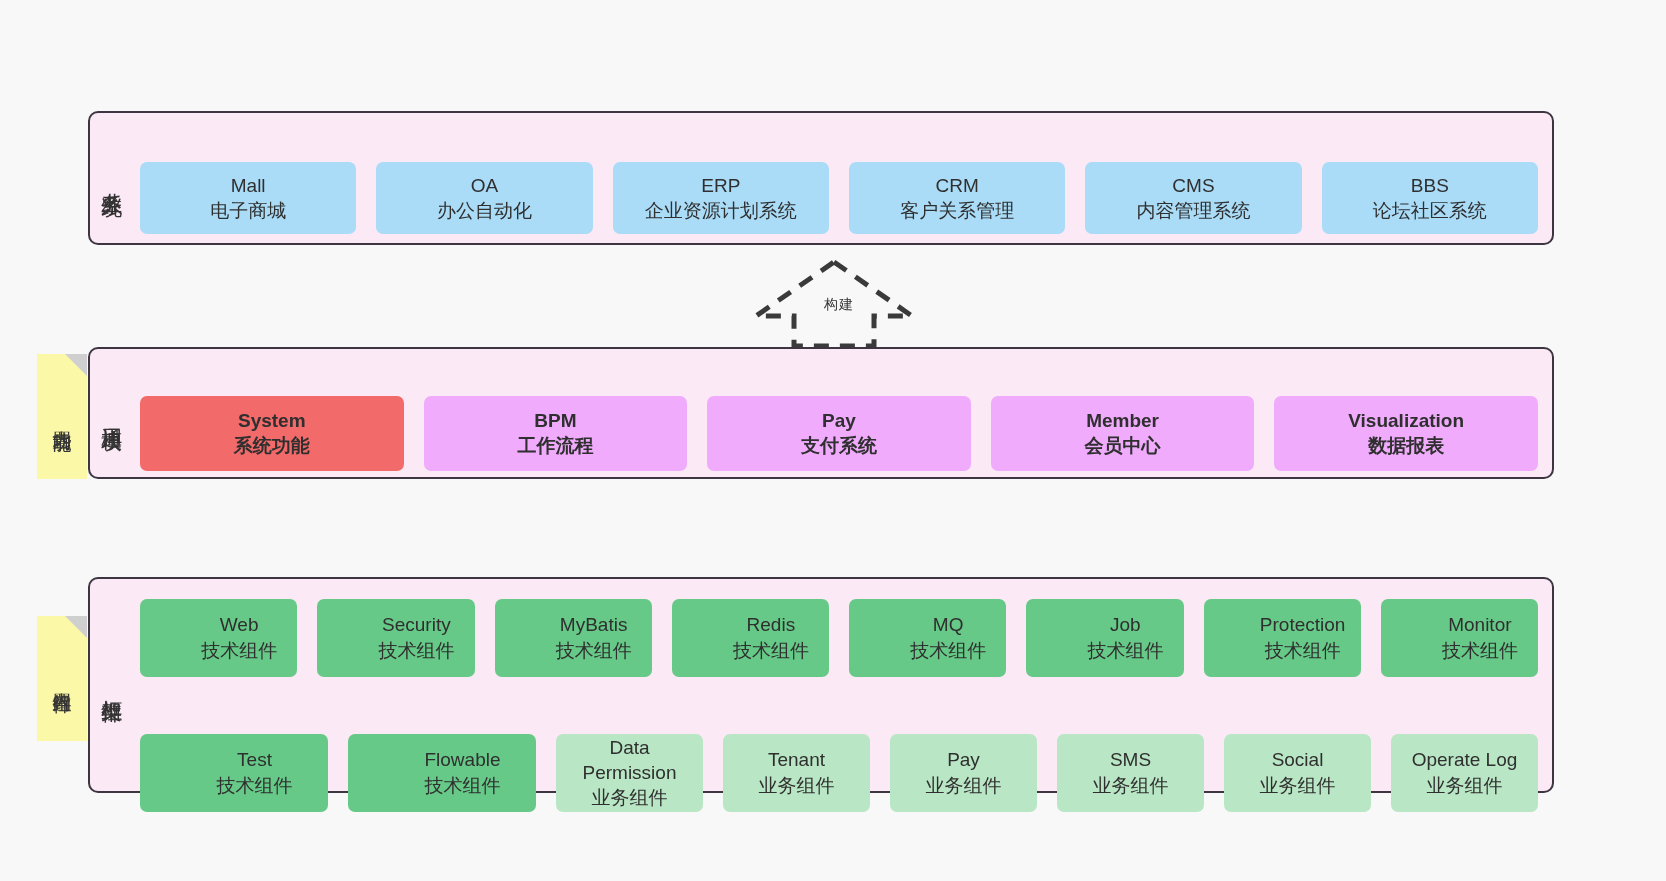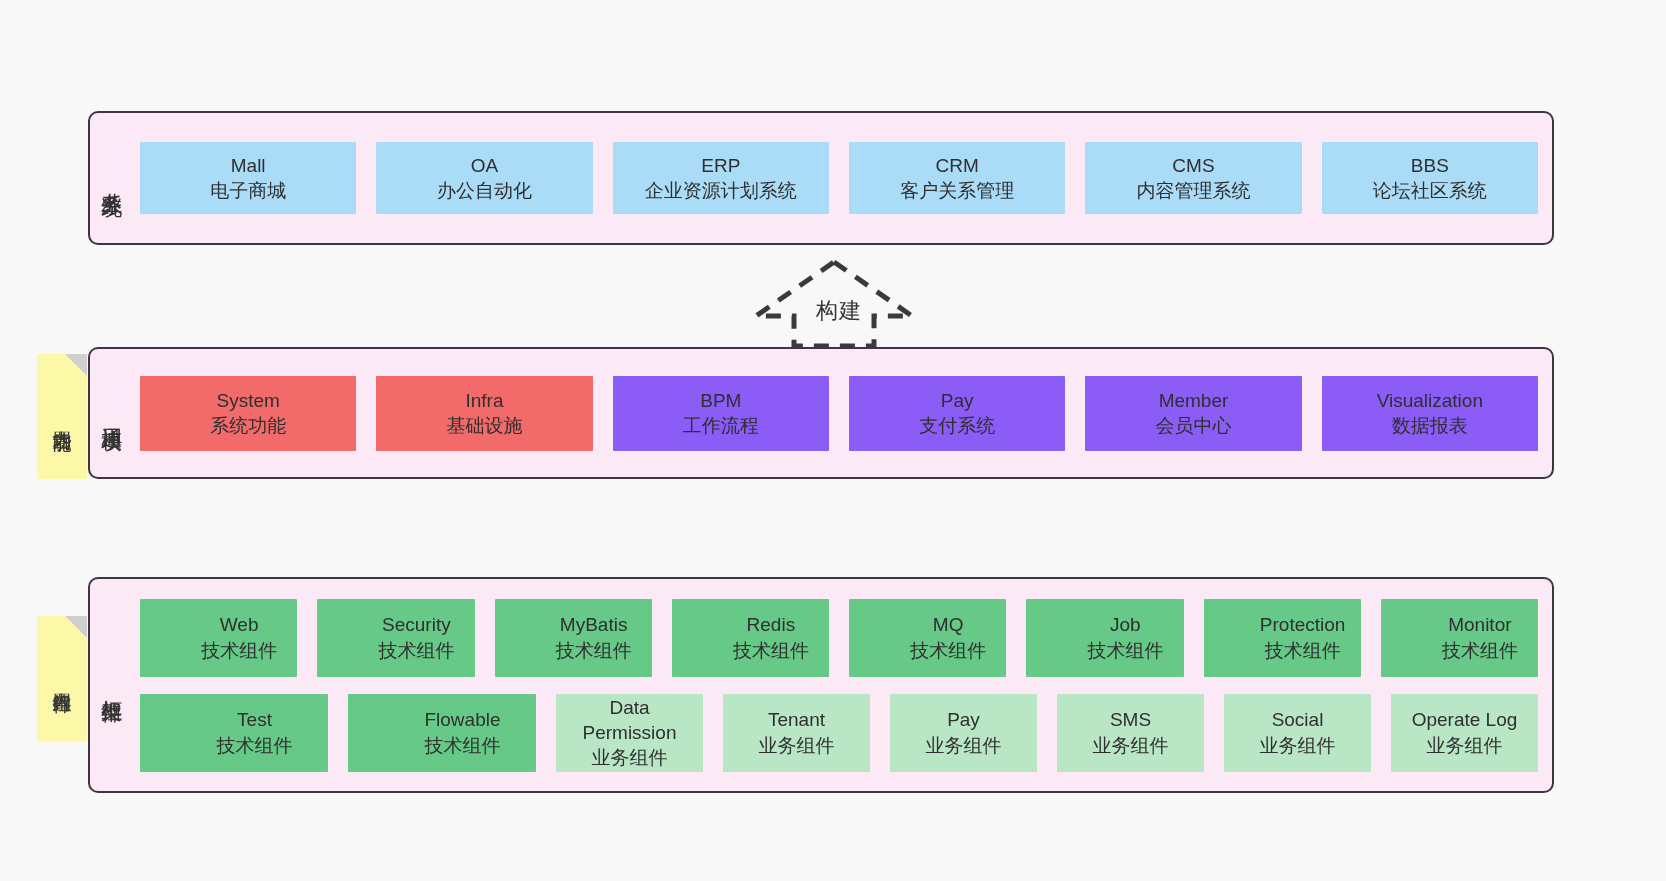--- a/index.html
+++ b/index.html
@@ -54,47 +54,48 @@
     gap: 17px;
     padding: 0 14px 0 6px;
   }
   .row {
     display: flex;
     gap: 20px;
   }
   .cell {
     flex: 1 1 0;
     box-sizing: border-box;
-    border-radius: 1px;
+    border-radius: 7px;
     display: flex;
     flex-direction: column;
     align-items: center;
     justify-content: center;
     text-align: center;
     font-size: 19px;
     line-height: 1.33;
     color: #2f2f2f;
     padding: 6px 4px;
+    margin-top: 40px;
   }
   .cell .ln { display: block; }
 
   
   .c-blue        { background: #aadcf8; }
   .c-red         { background: #f26a6a; }
-  .c-pink        { background: #8b5cf6; }
+  .c-pink        { background: #f0abfc; }
   .c-green       { background: #66c987; padding-left: 45px; }
   .c-lightgreen  { background: #b9e6c4; }
 
   
   #layer-business  { left: 88px;  top: 111px; width: 1466px; height: 134px; }
   #layer-modules   { left: 88px;  top: 347px; width: 1466px; height: 132px; }
   #layer-framework { left: 88px;  top: 577px; width: 1466px; height: 216px; }
 
   #layer-business  .cell { height: 72px; }
-  #layer-modules   .cell { height: 75px; }
+  #layer-modules   .cell { height: 75px; font-weight: bold; }
   #layer-framework .cell { height: 78px; }
 
   
   .sticky {
     position: absolute;
     box-sizing: border-box;
     background: #fbf8a8;
     display: flex;
     align-items: center;
     justify-content: center;
@@ -122,21 +123,21 @@
   .arrow-group { position: absolute; }
   #arrow-build  { left: 748px; top: 258px; width: 172px; height: 92px; }
   #arrow-impl   { left: 762px; top: 488px; width: 172px; height: 92px; }
   .arrow-group svg { display: block; overflow: visible; }
   .arrow-label {
     position: absolute;
     left: 0;
     right: 0;
     top: 40px;
     text-align: center;
-    font-size: 22px;
+    font-size: 14px;
     color: #333333;
     letter-spacing: 1px;
   }
   #arrow-build .arrow-label  { top: 38px; left: 10px; }
   #arrow-impl  .arrow-label  { top: 38px; left: 10px; }
 </style>
 </head>
 <body>
 
 <div class="canvas">
@@ -185,24 +186,20 @@
     <span>内置功能</span>
   </div>
   <div class="layer" id="layer-modules">
     <div class="layer-title">通用模块</div>
     <div class="layer-body">
       <div class="row" id="row-modules">
           <div class="cell c-red">
             <span class="ln">System</span>
             <span class="ln">系统功能</span>
           </div>
-          <div class="cell c-red">
-            <span class="ln">Infra</span>
-            <span class="ln">基础设施</span>
-          </div>
           <div class="cell c-pink">
             <span class="ln">BPM</span>
             <span class="ln">工作流程</span>
           </div>
           <div class="cell c-pink">
             <span class="ln">Pay</span>
             <span class="ln">支付系统</span>
           </div>
           <div class="cell c-pink">
             <span class="ln">Member</span>

